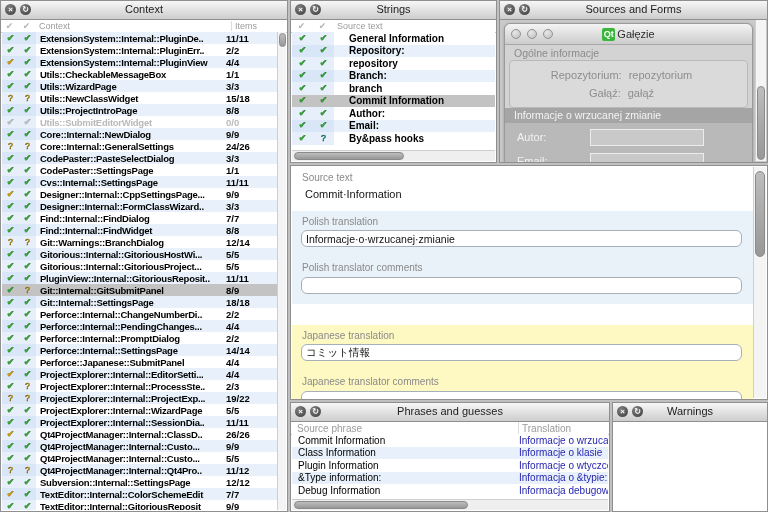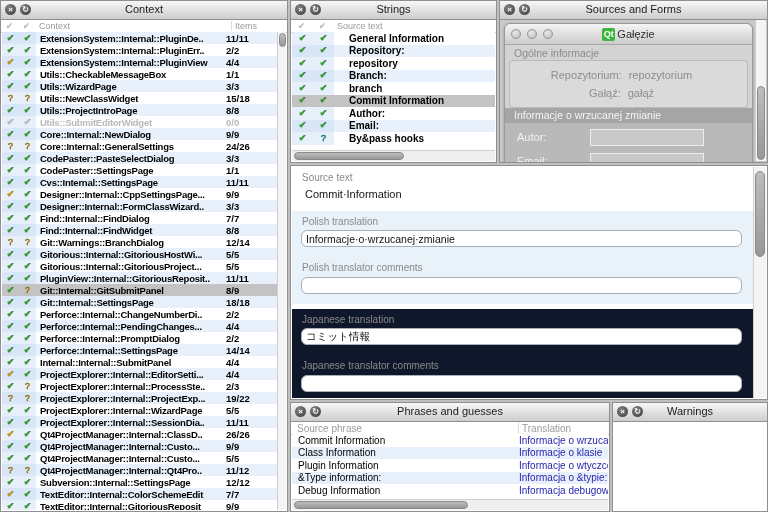--- a/index.html
+++ b/index.html
@@ -403,21 +403,21 @@
           <span class="cname">Perforce::Internal::SettingsPage</span>
           <span class="citems">14/14</span>
         </div>
         <div class="crow">
           <span class="icol">
             <span class="sic" style="color: rgb(47, 179, 47); -webkit-text-stroke: 0.45px rgb(26, 102, 26);">✔</span>
           </span>
           <span class="icol">
             <span class="sic" style="color: rgb(47, 179, 47); -webkit-text-stroke: 0.45px rgb(26, 102, 26);">✔</span>
           </span>
-          <span class="cname">Internal::Internal::SubmitPanel</span>
+          <span class="cname">Perforce::Japanese::SubmitPanel</span>
           <span class="citems">4/4</span>
         </div>
         <div class="crow alt">
           <span class="icol">
             <span class="sic" style="color: rgb(226, 169, 0); -webkit-text-stroke: 0.45px rgb(125, 95, 0);">✔</span>
           </span>
           <span class="icol">
             <span class="sic" style="color: rgb(47, 179, 47); -webkit-text-stroke: 0.45px rgb(26, 102, 26);">✔</span>
           </span>
           <span class="cname">ProjectExplorer::Internal::EditorSetti...</span>
@@ -688,21 +688,21 @@
     <div class="srclabel">Source text</div>
     <div class="srctext">Commit·Information</div>
 
     <div class="langsec" id="sec-pl" style="background: rgb(233, 241, 249);">
       <div class="seclabel l1">Polish translation</div>
       <input class="tinput i1" value="Informacje·o·wrzucanej·zmianie" style="">
       <div class="seclabel l2">Polish translator comments</div>
       <input class="tinput i2" value="" style="">
     </div>
 
-    <div class="langsec" id="sec-ja" style="background: #0f172a;">
+    <div class="langsec" id="sec-ja" style="background: #fef9c3; margin-top: 16px;">
       <div class="seclabel l1">Japanese translation</div>
       <input class="tinput i1" value="コミット情報" style="">
       <div class="seclabel l2">Japanese translator comments</div>
       <input class="tinput i2" value="" style="">
     </div>
 
     <div class="vscroll" id="edit-scroll">
       <div class="thumb" style="left:1px;right:1px;top:4px;height:84px;"></div>
     </div>
   </section>

